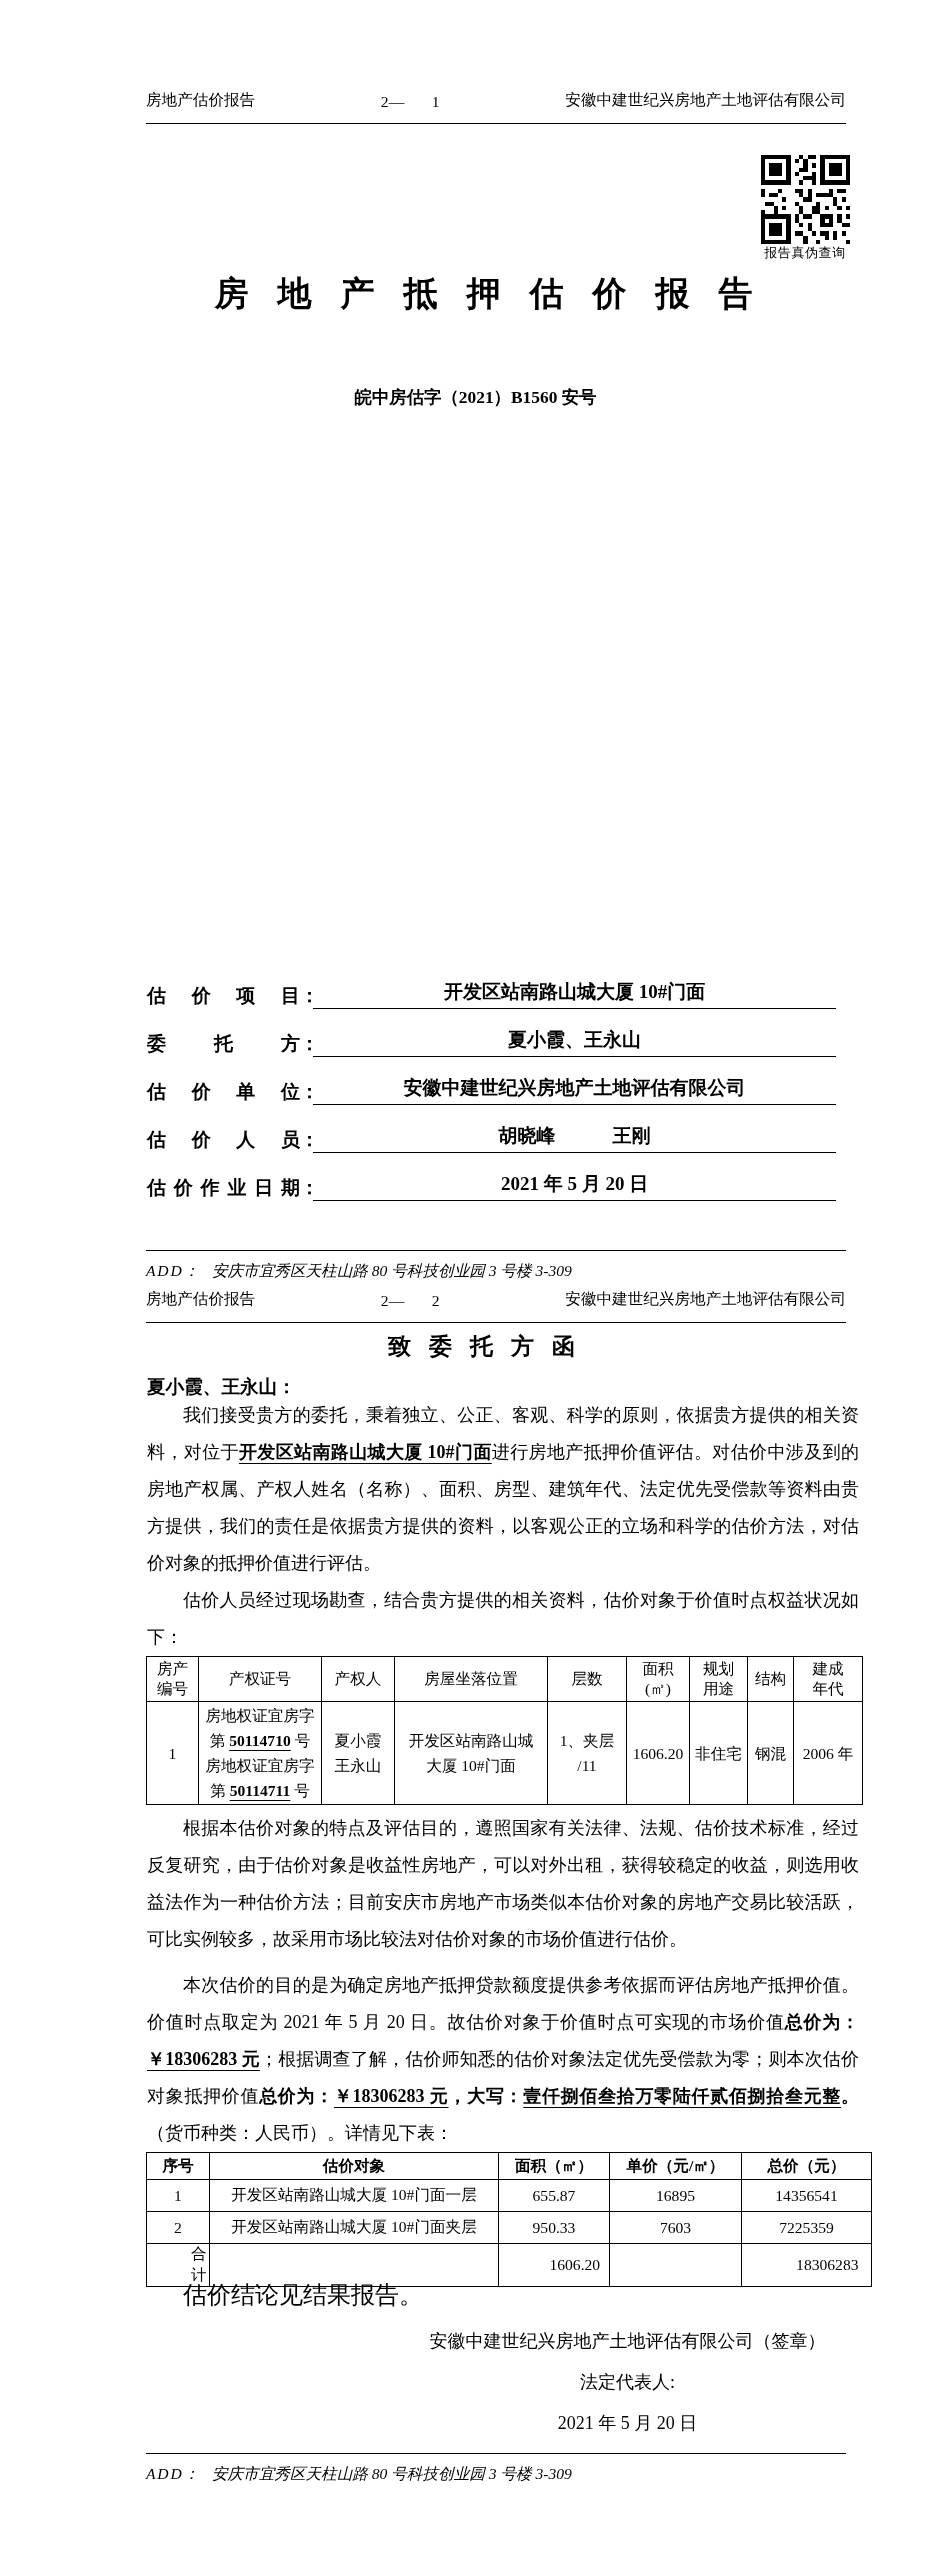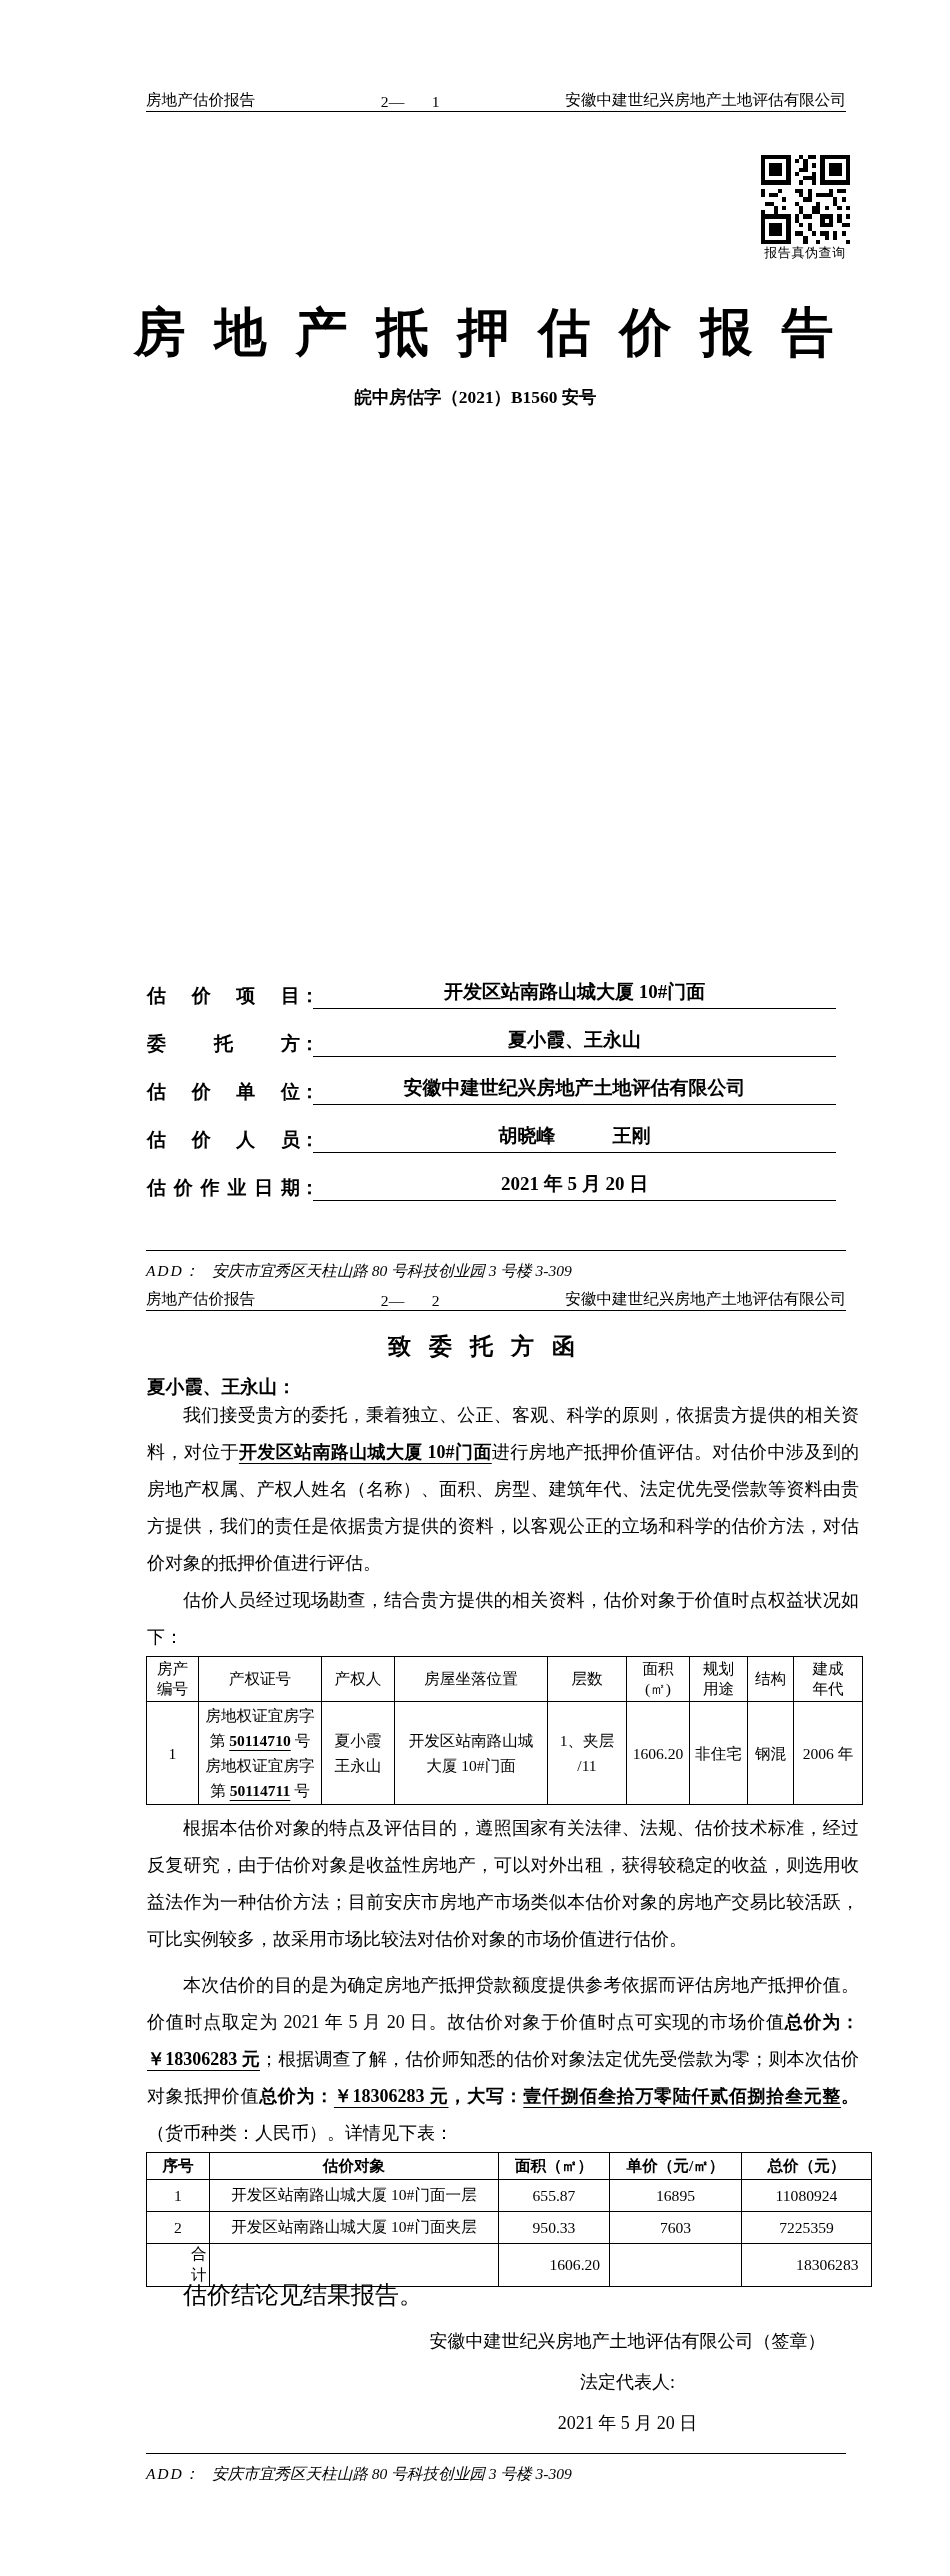--- a/index.html
+++ b/index.html
@@ -5,40 +5,40 @@
   html,body{margin:0;padding:0;}
   body{
     width:951px;height:2576px;position:relative;background:#ffffff;color:#000;
     font-family:"Liberation Serif","DejaVu Serif",serif;
     -webkit-font-smoothing:antialiased;
   }
   
   .hdr{
     position:absolute;left:146px;width:700px;
     display:flex;justify-content:space-between;align-items:flex-end;
-    font-size:15.6px;padding-bottom:0;border-bottom:1.8px solid #000;
+    font-size:15.6px;padding-bottom:12px;border-bottom:1.8px solid #000;
     white-space:nowrap;
   }
   #hdr1{top:90px;} #hdr2{top:1289px;}
   .hdr-center{display:flex;gap:27.6px;}
   .ftr{
     position:absolute;left:146px;width:700px;
     border-top:1.8px solid #000;padding-top:9.6px;font-size:15.6px;white-space:nowrap;font-style:italic;
   }
   #ftr1{top:1250px;} #ftr2{top:2453px;}
   .add-label{letter-spacing:1.8px;margin-right:7.2px;}
   
   #qr-block{position:absolute;left:760px;top:155px;width:90px;text-align:center;}
   #qr-block svg{width:89px;height:89px;display:block;margin:0 auto;}
   .qr-caption{font-size:13px;letter-spacing:0.6px;white-space:nowrap;}
   
   #main-title{
     position:absolute;top:271px;left:0;width:100%;box-sizing:border-box;
-    text-align:center;font-size:52px;font-weight:bold;
-    letter-spacing:29px;padding-left:45px;white-space:nowrap;margin-top:27px;
+    text-align:center;font-size:34px;font-weight:bold;
+    letter-spacing:29px;padding-left:45px;white-space:nowrap;
   }
   #doc-no{position:absolute;top:385px;left:0;width:100%;text-align:center;font-size:17.4px;font-weight:bold;}
   #fields{position:absolute;top:961px;left:147px;width:689px;}
   .field-row{display:flex;align-items:flex-end;height:48px;font-size:19px;font-weight:bold;}
   .field-label{width:153px;text-align:justify;text-align-last:justify;}
   .field-colon{width:13px;text-align:center;}
   .field-value{flex:1;border-bottom:1.8px solid #000;text-align:center;padding-bottom:3px;white-space:nowrap;}
   
   #letter-title{
     position:absolute;top:1331px;left:0;width:100%;box-sizing:border-box;
@@ -274,21 +274,21 @@
     <th>估价对象</th>
     <th>面积（㎡）</th>
     <th>单价（元/㎡）</th>
     <th>总价（元）</th>
   </tr>
   <tr>
     <td>1</td>
     <td>开发区站南路山城大厦 10#门面一层</td>
     <td>655.87</td>
     <td>16895</td>
-    <td>11080924</td>
+    <td>14356541</td>
   </tr>
   <tr>
     <td>2</td>
     <td>开发区站南路山城大厦 10#门面夹层</td>
     <td>950.33</td>
     <td>7603</td>
     <td>7225359</td>
   </tr>
   <tr class="total">
     <td>合计</td>

